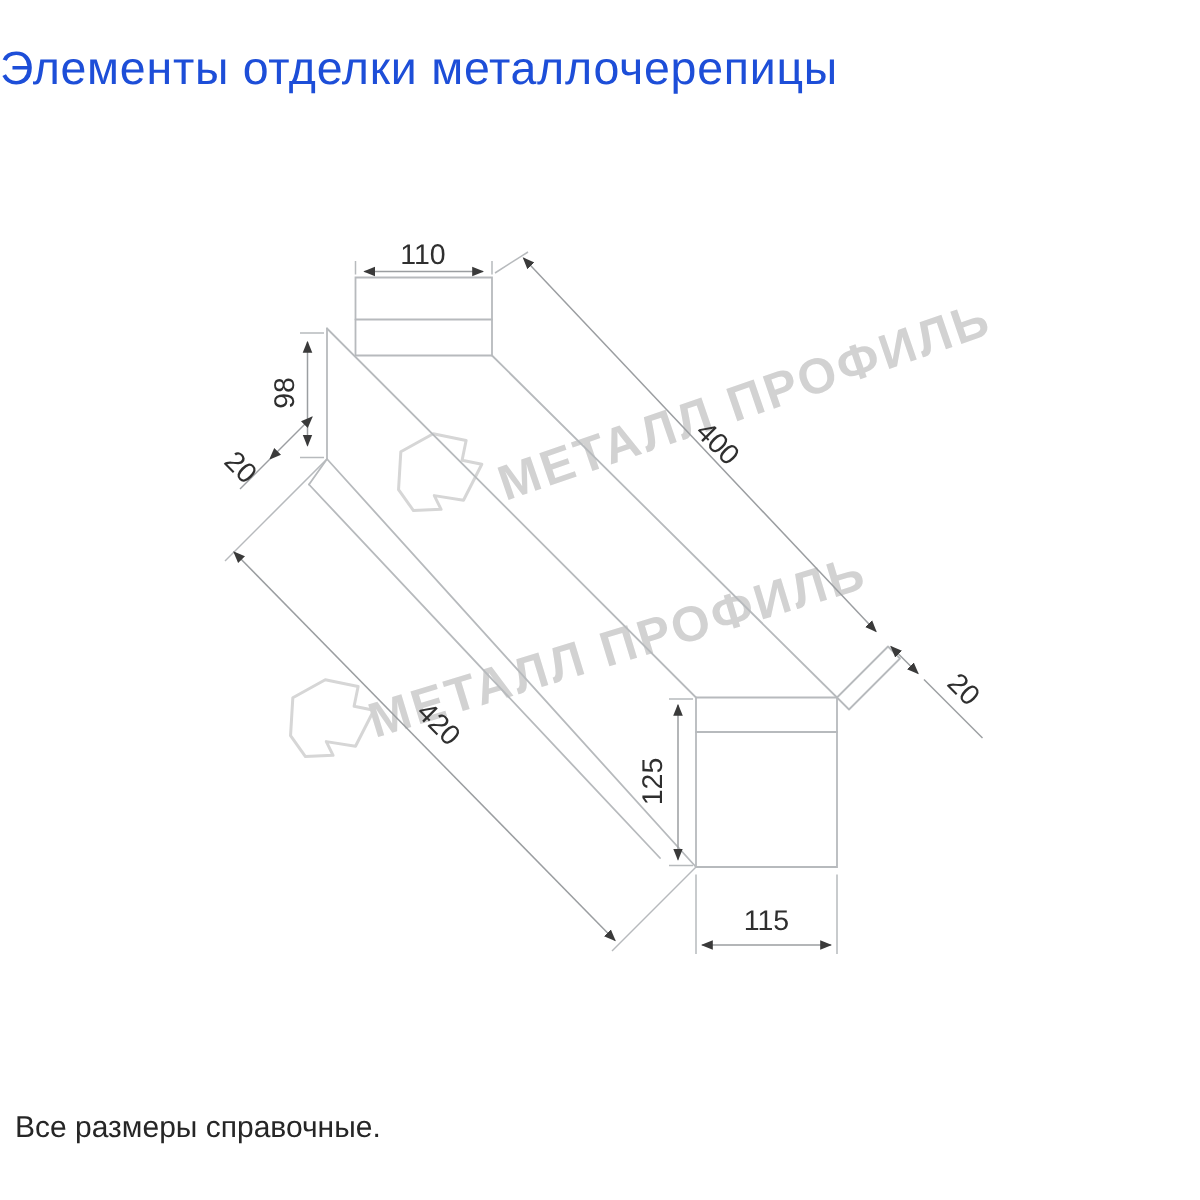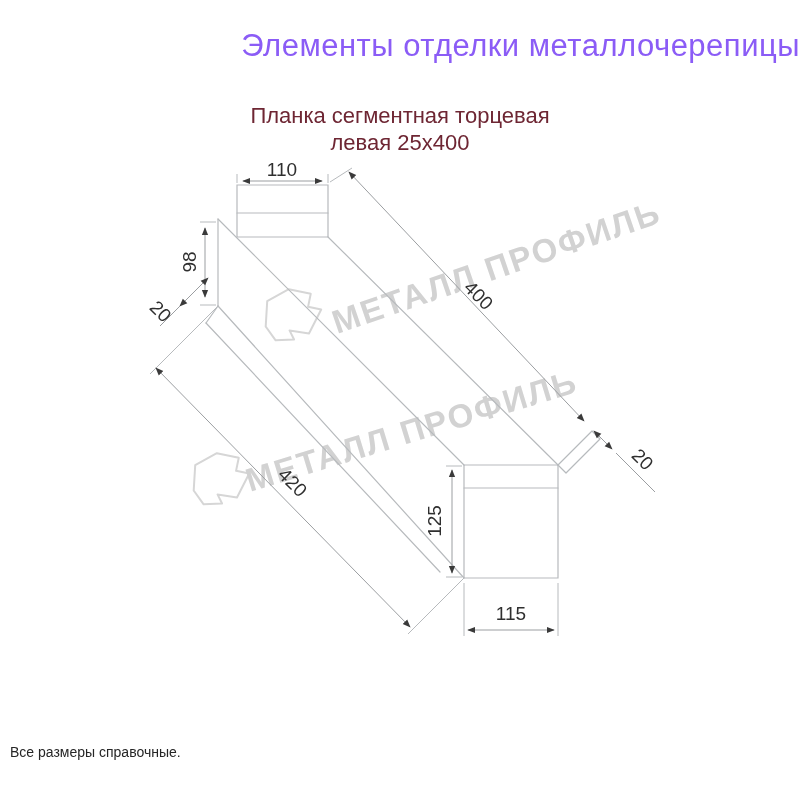--- a/index.html
+++ b/index.html
@@ -1,42 +1,38 @@
 <!DOCTYPE html>
 <html><head>
 <meta charset="utf-8">
 <style>
   html,body{margin:0;padding:0;background:#fff;}
   .page{position:relative;width:800px;height:800px;background:#ffffff;overflow:hidden;
         font-family:"Liberation Sans", sans-serif;}
-  .title{position:absolute;top:28px;left:0;right:0;text-align:right;
-         font-size:31px;font-weight:400;color:#8b5cf6;letter-spacing:0.5px;}
+  .title{position:absolute;top:28px;left:0;right:0;text-align:left;
+         font-size:31px;font-weight:400;color:#1d4ed8;letter-spacing:0.5px;}
   .subtitle{position:absolute;top:102px;left:0;right:0;text-align:center;
             font-size:22px;line-height:27px;color:#6e2633;}
   .drawing-svg{position:absolute;left:0;top:0;width:800px;height:800px;}
-  .footer{position:absolute;left:10px;top:742px;font-size:14px;line-height:20px;color:#262626;}
+  .footer{position:absolute;left:10px;top:742px;font-size:20px;line-height:20px;color:#262626;}
   .shape{stroke:#b7babd;stroke-width:1.2;fill:none;stroke-linecap:round;}
   .dim{stroke:#9b9ea1;stroke-width:1;fill:none;}
   .ext{stroke:#b7babd;stroke-width:1;fill:none;}
   .dimtext{fill:#2f2f2f;font-size:19px;font-family:"Liberation Sans",sans-serif;}
   .wmtext{fill:#d2d2d2;font-size:33px;font-weight:bold;letter-spacing:2px;
           font-family:"Liberation Sans",sans-serif;}
   .wmlogo{stroke:#d6d6d6;stroke-width:2;fill:none;stroke-linejoin:round;}
 </style>
 </head>
 <body>
 
 <div class="page">
 
   <div class="title">Элементы отделки металлочерепицы</div>
 
-  <div class="subtitle">
-    <div>Планка сегментная торцевая</div>
-    <div>левая 25х400</div>
-  </div>
 
   <svg class="drawing-svg" viewBox="0 0 800 800">
     <defs>
       <marker id="arr" viewBox="0 0 10 10" refX="9" refY="5" markerWidth="8" markerHeight="8" orient="auto-start-reverse">
         <path d="M0,1 L10,5 L0,9 Z" fill="#3a3a3a"></path>
       </marker>
     </defs>
 
     <g>
       <g class="wmlogo" transform="translate(256,298) rotate(-15)">

